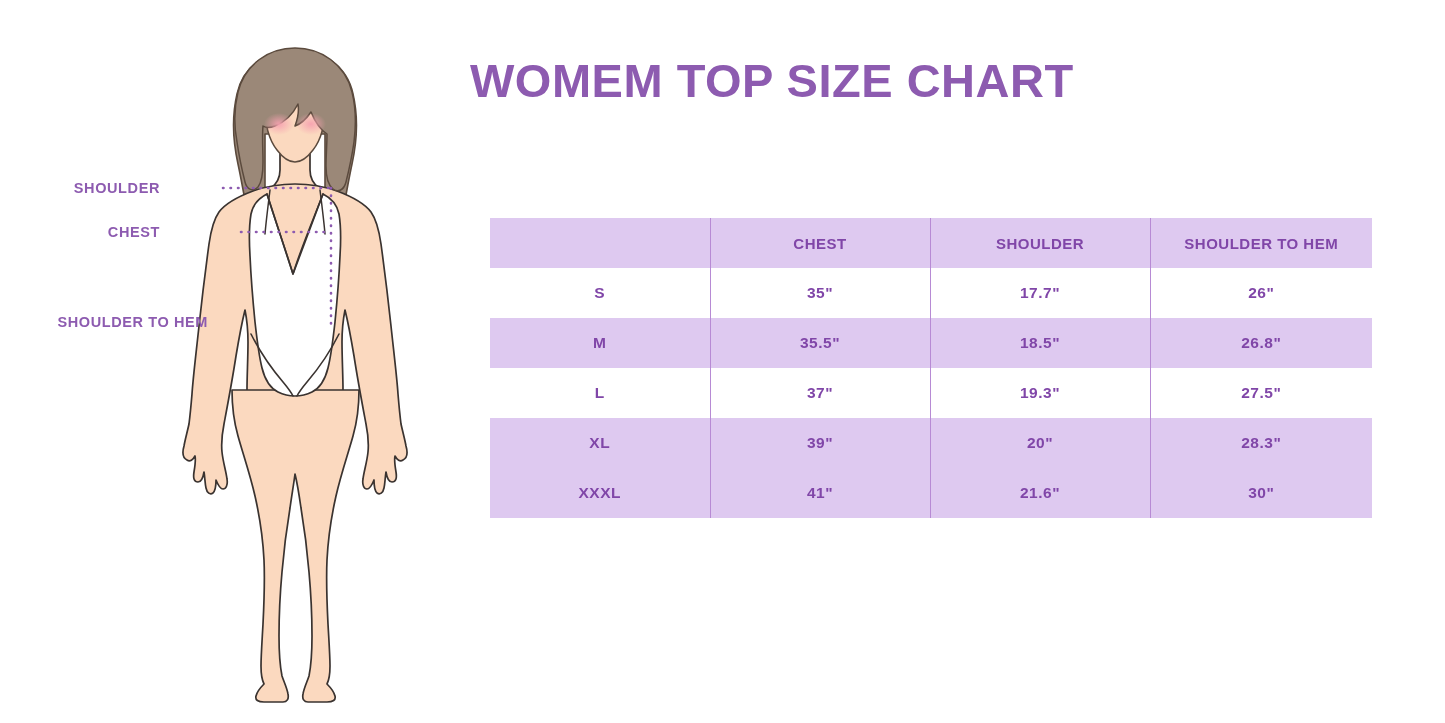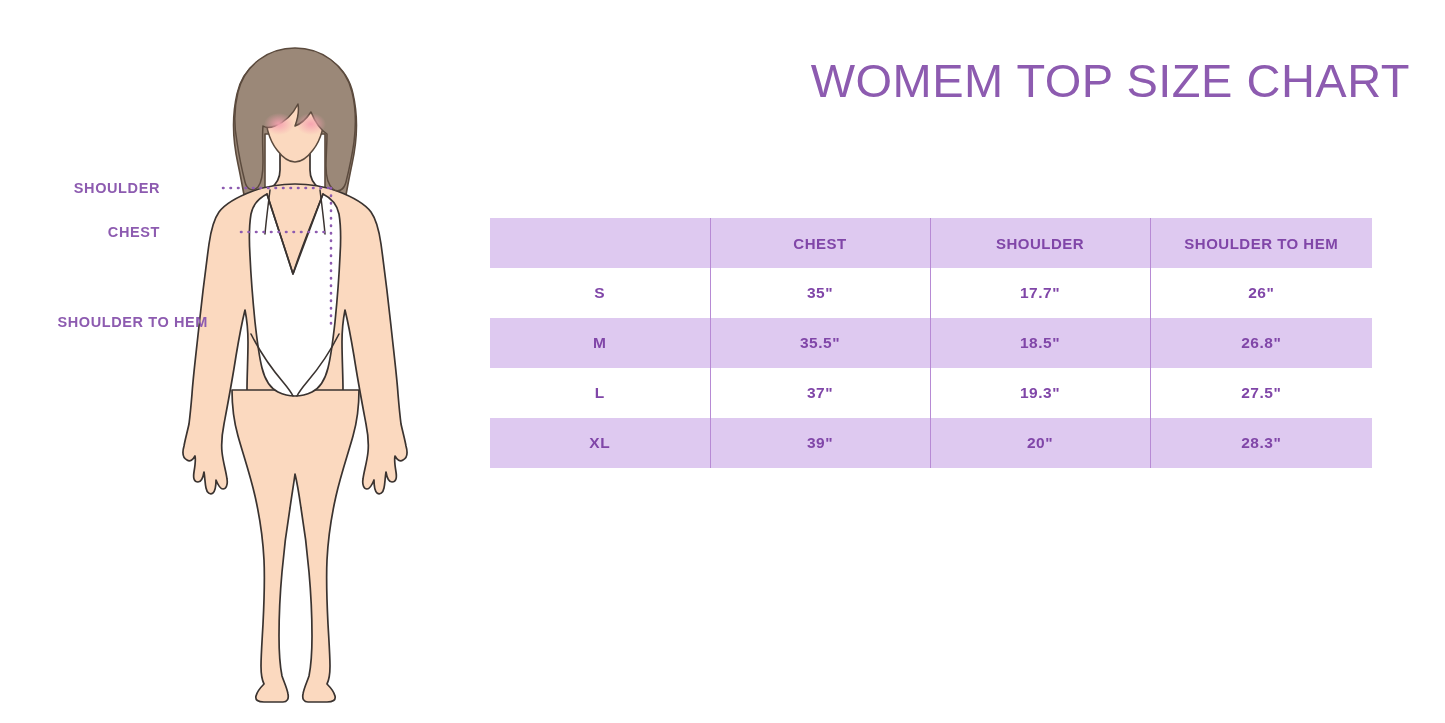--- a/index.html
+++ b/index.html
@@ -44,24 +44,24 @@
   #label-shoulder { right: 310px; top: 180px; }
   #label-chest    { right: 310px; top: 224px; }
   #label-hem      { right: 262px; top: 314px; }
 
   
   #chart-title {
     position: absolute;
     left: 470px;
     top: 53px;
     width: 940px;
-    text-align: right;
+    text-align: left;
     color: #8d5bb0;
     font-size: 47px;
-    font-weight: normal;
+    font-weight: bold;
     letter-spacing: 0.5px;
     font-family: "Liberation Sans", sans-serif;
   }
 
   
   #size-table {
     position: absolute;
     left: 490px;
     top: 218px;
     width: 882px;
@@ -319,14 +319,20 @@
         <td class="divider-left">37"</td>
         <td class="divider-left">19.3"</td>
         <td class="divider-left">27.5"</td>
       </tr>
       <tr class="row-tint">
         <td>XL</td>
         <td class="divider-left">39"</td>
         <td class="divider-left">20"</td>
         <td class="divider-left">28.3"</td>
       </tr>
+      <tr class="row-tint">
+        <td>XXXL</td>
+        <td class="divider-left">41"</td>
+        <td class="divider-left">21.6"</td>
+        <td class="divider-left">30"</td>
+      </tr>
     </tbody>
 </table>
 
 </body></html>

